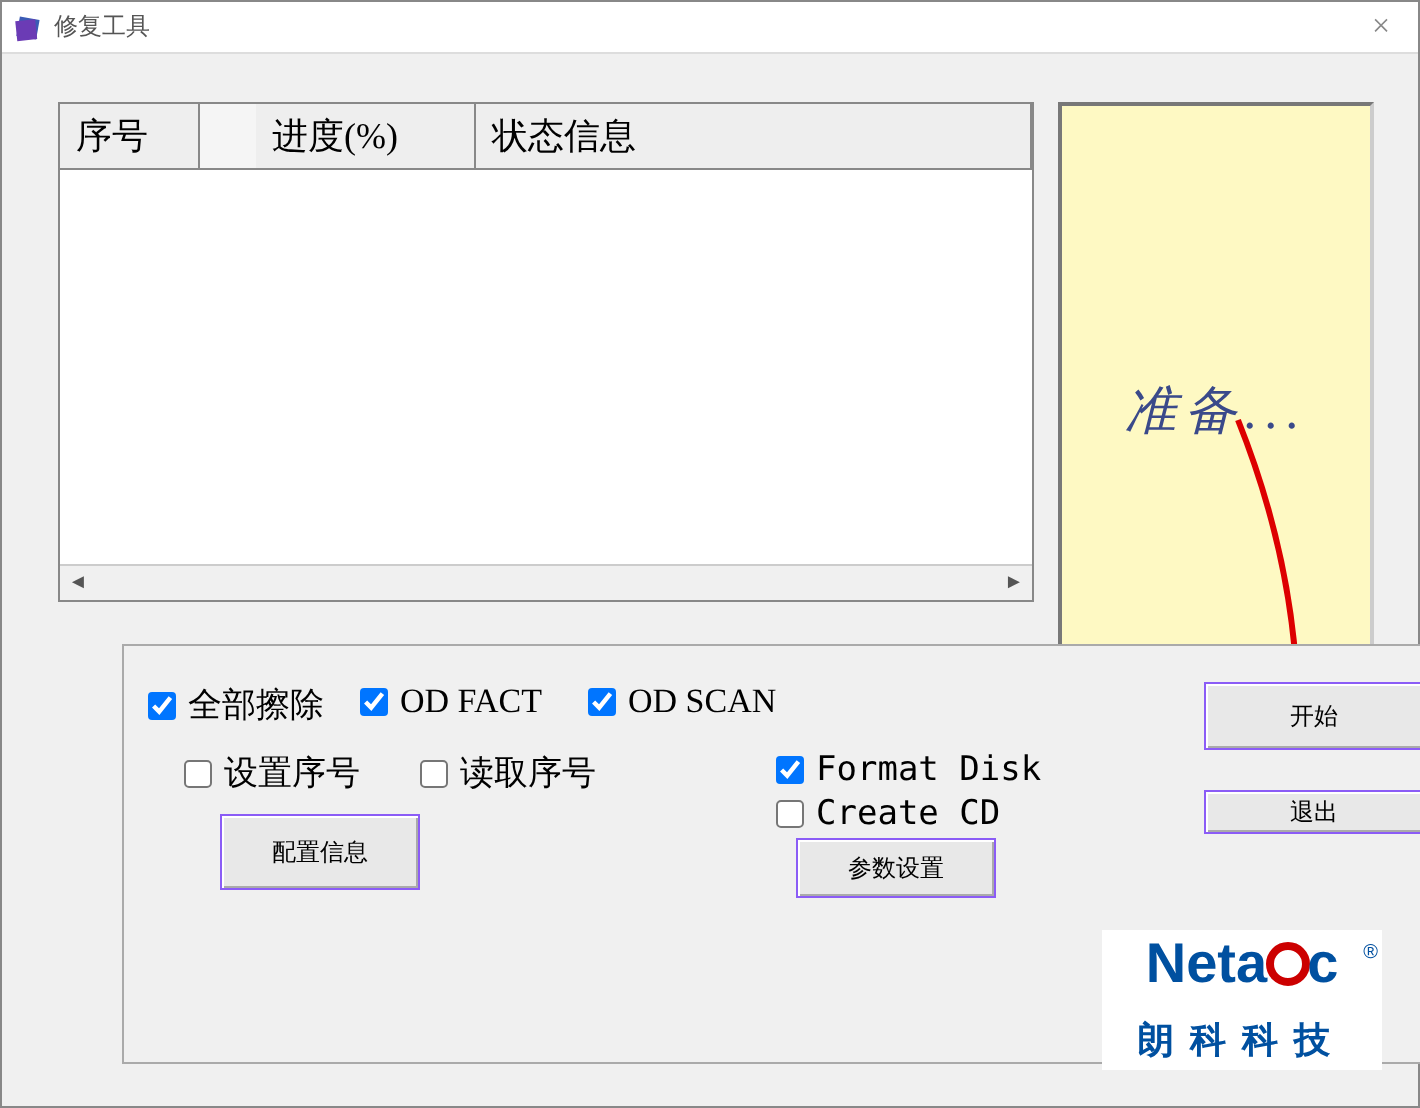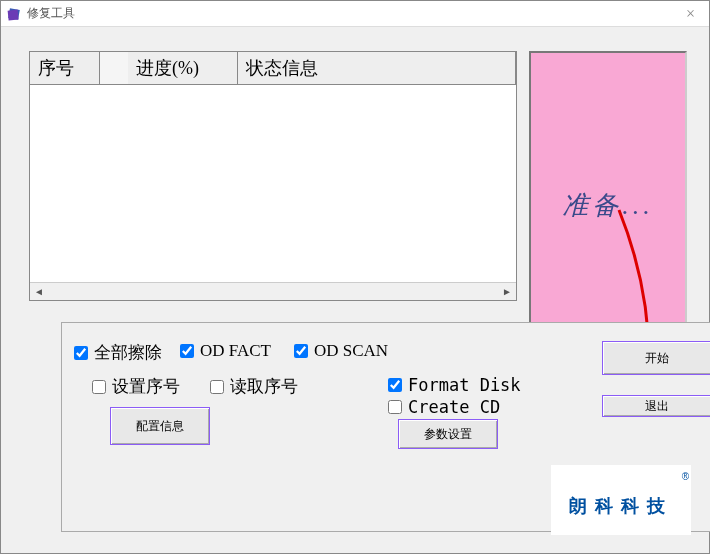--- a/index.html
+++ b/index.html
@@ -88,21 +88,21 @@
       font-size: 10px; color: #555;
       cursor: pointer;
     }
     .hscroll .track { flex: 1; height: 18px; }
     
     .status-panel {
       position: absolute;
       left: 528px; top: 24px;
       width: 158px; height: 308px;
       border: 2px inset #ccc;
-      background: #f9a8d4;
+      background: #fef9c3;
       display: flex;
       align-items: center;
       justify-content: center;
     }
     .status-text {
       font-family: "KaiTi", "楷体", serif;
       font-size: 26px;
       color: #3a4a8a;
       font-style: italic;
       letter-spacing: 4px;
@@ -281,17 +281,20 @@
       </div>
 
       <div class="btn" style="left:540px;top:72px;width:110px;height:22px">
         <span>退出</span>
       </div>
 
     </div>
 
     <div class="logo">
       <span class="logo-reg">®</span>
+      <div class="logo-top">
+        <span>Neta</span><span class="o"></span><span>c</span>
+      </div>
       <div class="logo-bot">朗科科技</div>
     </div>
 
   </div>
 </div>
 
 </body></html>

